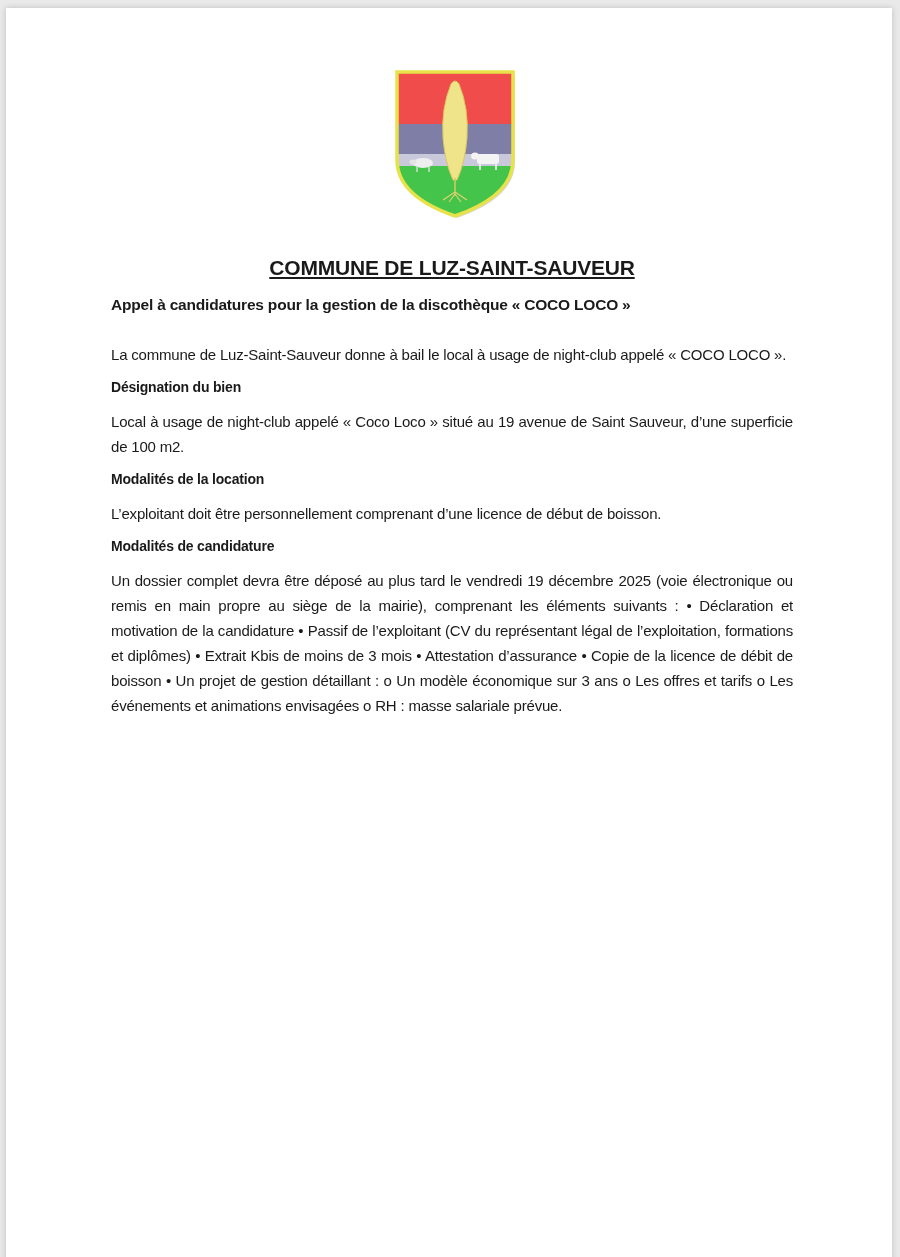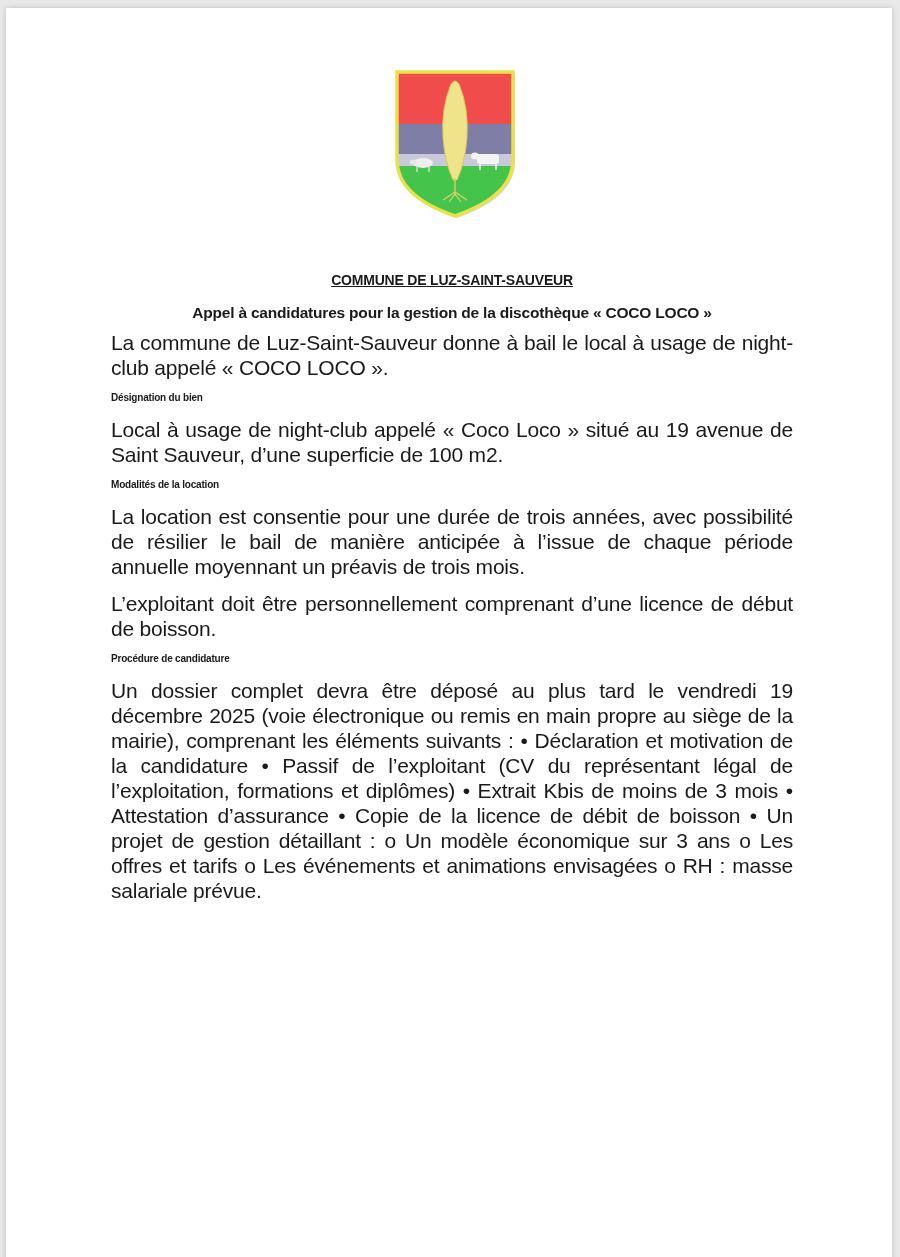--- a/index.html
+++ b/index.html
@@ -10,31 +10,31 @@
     color: #1a1a1a;
   }
   .page {
     position: absolute; left: 6px; top: 8px; width: 886px; height: 1260px;
     background: #ffffff;
     box-shadow: 0 0 6px rgba(0,0,0,0.18);
   }
   .crest { position: absolute; left: 385px; top: 60px; width: 128px; height: 152px; }
   .content { position: absolute; left: 105px; top: 248px; width: 682px; }
   .title {
-    text-align: center; font-weight: bold; font-size: 14px;
-    text-decoration: underline; margin: 16px 0 16px 0; letter-spacing: -0.2px;
+    text-align: center; font-weight: bold; font-size: 21px;
+    text-decoration: underline; margin: 0 0 16px 0; letter-spacing: -0.2px;
   }
   .subtitle {
-    text-align: center; font-weight: bold; font-size: 15.5px; margin: 0 0 8px 0; letter-spacing: -0.2px;
+    font-weight: bold; font-size: 15.5px; margin: 0 0 28px 0; letter-spacing: -0.2px;
   }
   p.body {
-    font-size: 21px; line-height: 25px; margin: 0 0 12px 0; text-align: justify; letter-spacing: -0.2px;
+    font-size: 15px; line-height: 25px; margin: 0 0 12px 0; text-align: justify; letter-spacing: -0.2px;
   }
   h2.section {
-    font-size: 10px; font-weight: bold; margin: 0 0 14px 0; letter-spacing: -0.2px;
+    font-size: 14px; font-weight: bold; margin: 0 0 14px 0; letter-spacing: -0.2px;
   }
 </style>
 </head>
 <body>
 
 <div class="page">
 
   <svg class="crest" viewBox="0 0 128 152">
     <defs>
       <clipPath id="shield">
@@ -70,21 +70,20 @@
 
   <div class="content">
     <div class="title">COMMUNE DE LUZ-SAINT-SAUVEUR</div>
     <div class="subtitle">Appel à candidatures pour la gestion de la discothèque « COCO LOCO »</div>
     <p class="body">La commune de Luz-Saint-Sauveur donne à bail le local à usage de night-club appelé « COCO LOCO ».</p>
 
     <h2 class="section">Désignation du bien</h2>
     <p class="body">Local à usage de night-club appelé « Coco Loco » situé au 19 avenue de Saint Sauveur, d’une superficie de 100 m2.</p>
 
     <h2 class="section">Modalités de la location</h2>
-    <p class="body">La location est consentie pour une durée de trois années, avec possibilité de résilier le bail de manière anticipée à l’issue de chaque période annuelle moyennant un préavis de trois mois.</p>
 
 
     <p class="body">L’exploitant doit être personnellement comprenant d’une licence de début de boisson.</p>
 
-    <h2 class="section">Procédure de candidature</h2>
+    <h2 class="section">Modalités de candidature</h2>
     <p class="body">Un dossier complet devra être déposé au plus tard le vendredi 19 décembre 2025 (voie électronique ou remis en main propre au siège de la mairie), comprenant les éléments suivants : • Déclaration et motivation de la candidature • Passif de l’exploitant (CV du représentant légal de l’exploitation, formations et diplômes) • Extrait Kbis de moins de 3 mois • Attestation d’assurance • Copie de la licence de débit de boisson • Un projet de gestion détaillant : o Un modèle économique sur 3 ans o Les offres et tarifs o Les événements et animations envisagées o RH : masse salariale prévue.</p>
   </div>
 </div>
 
 </body></html>

